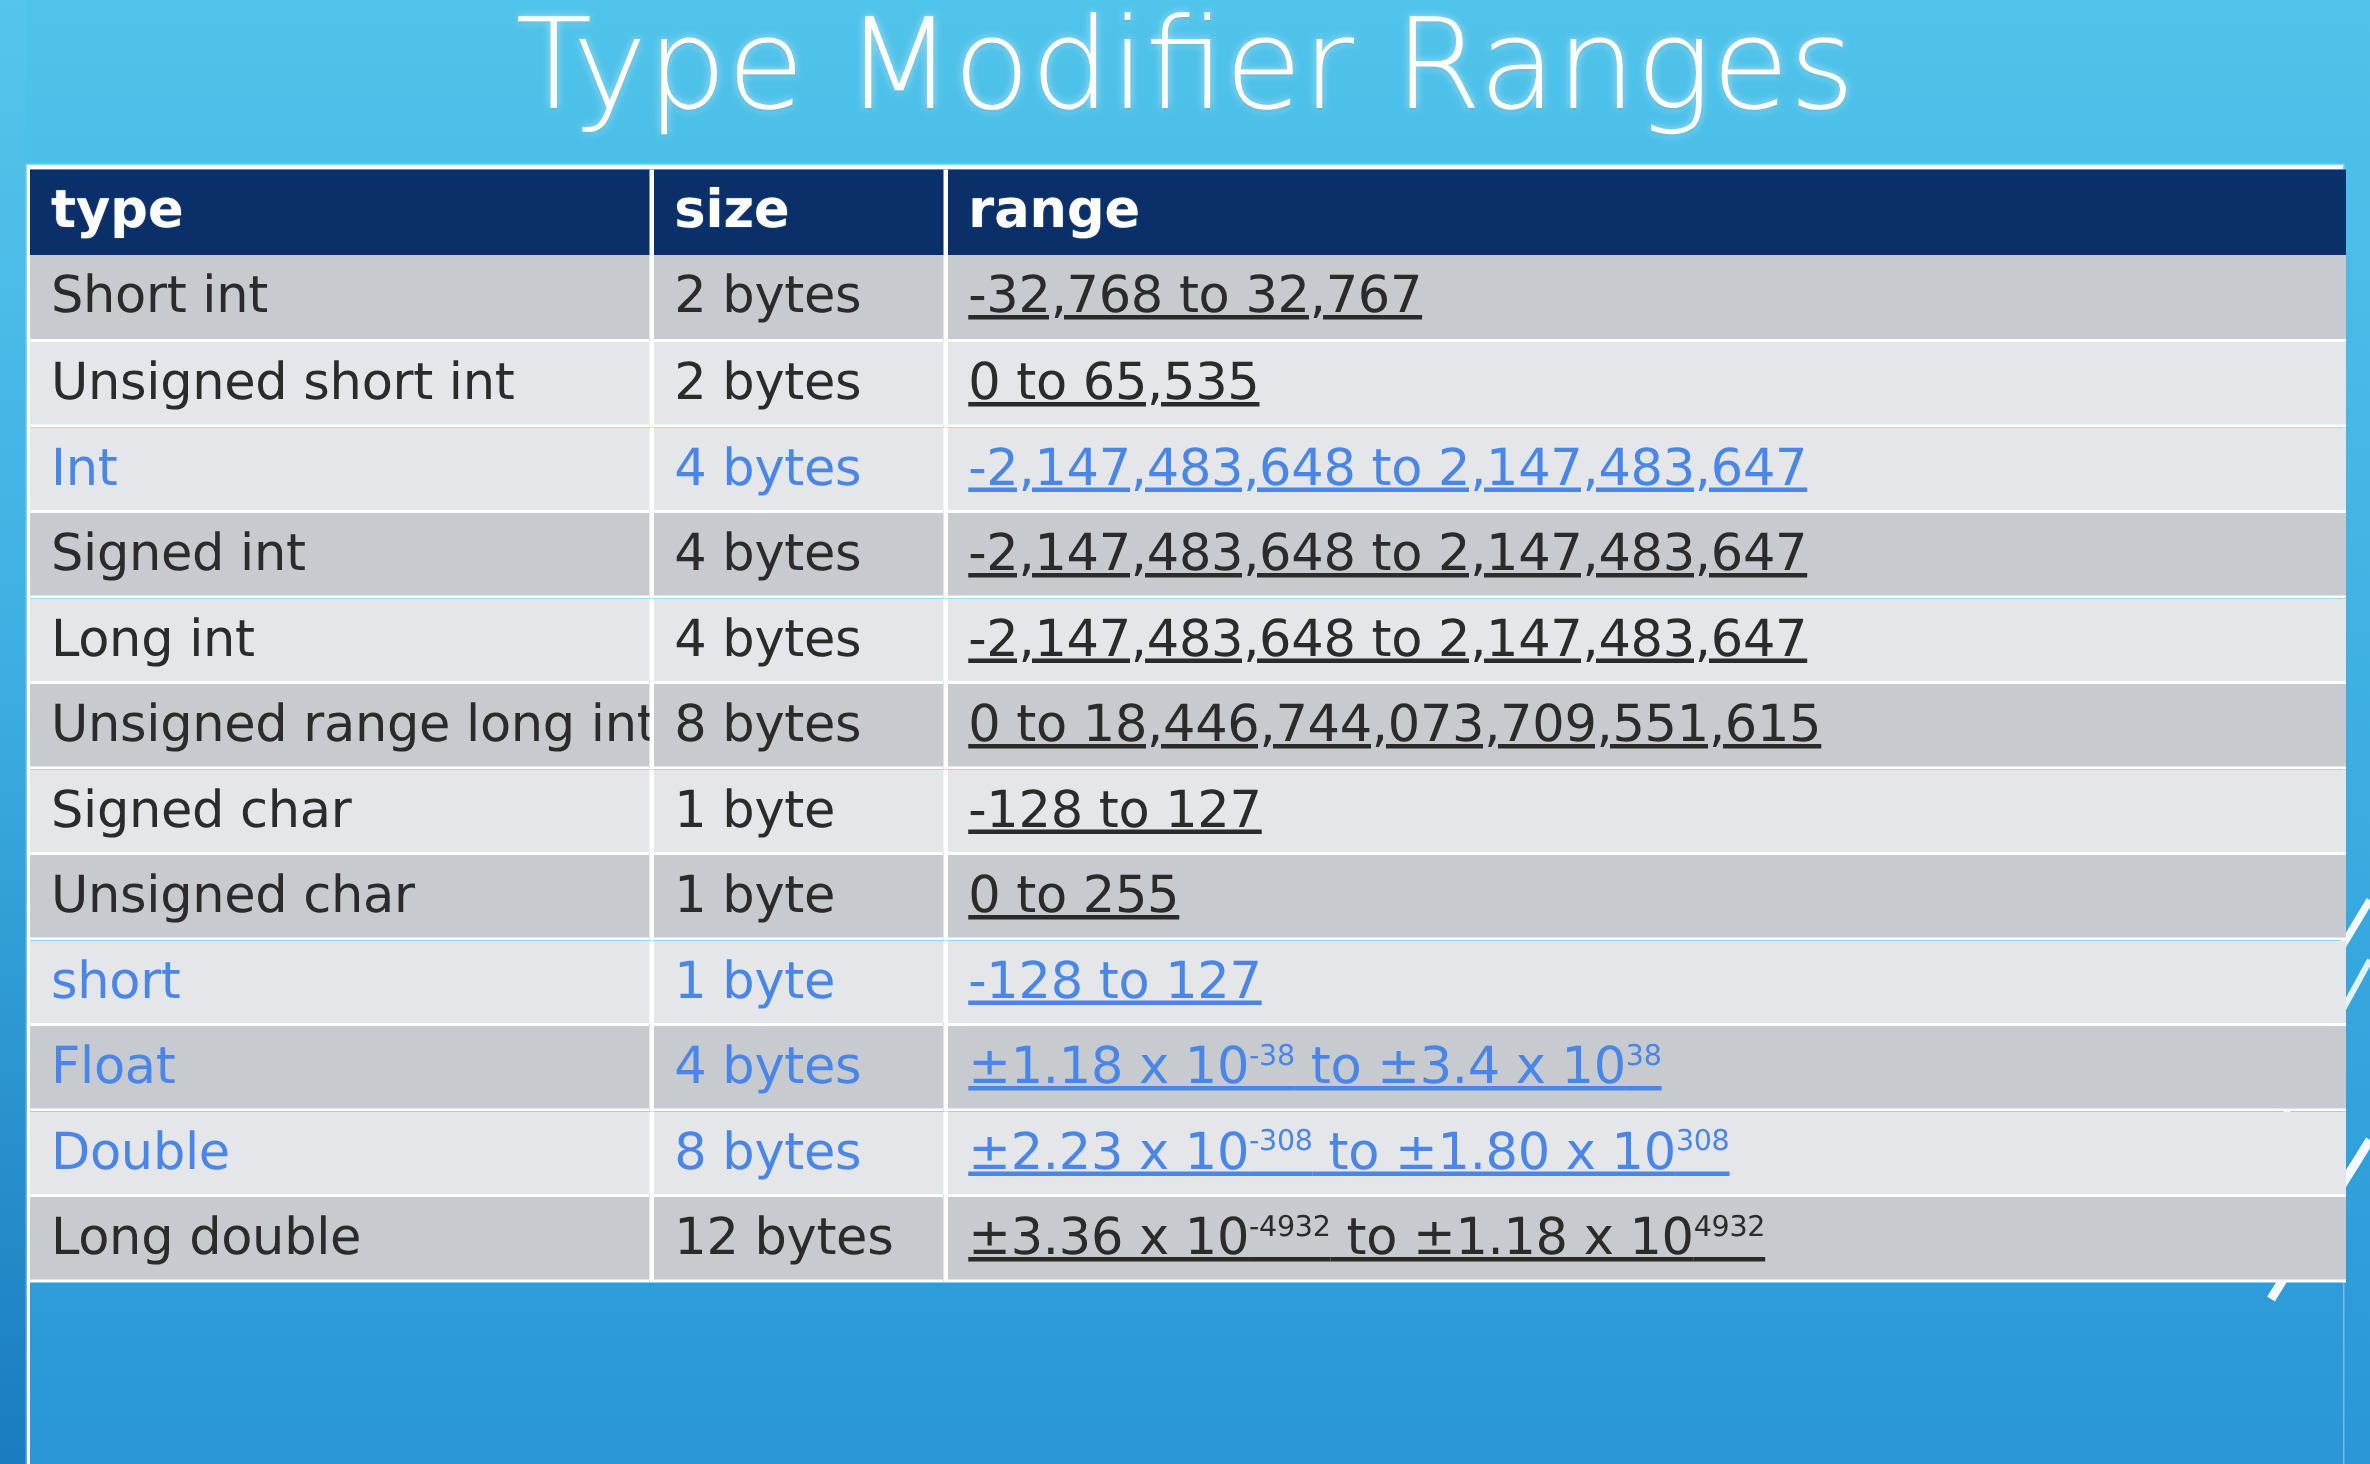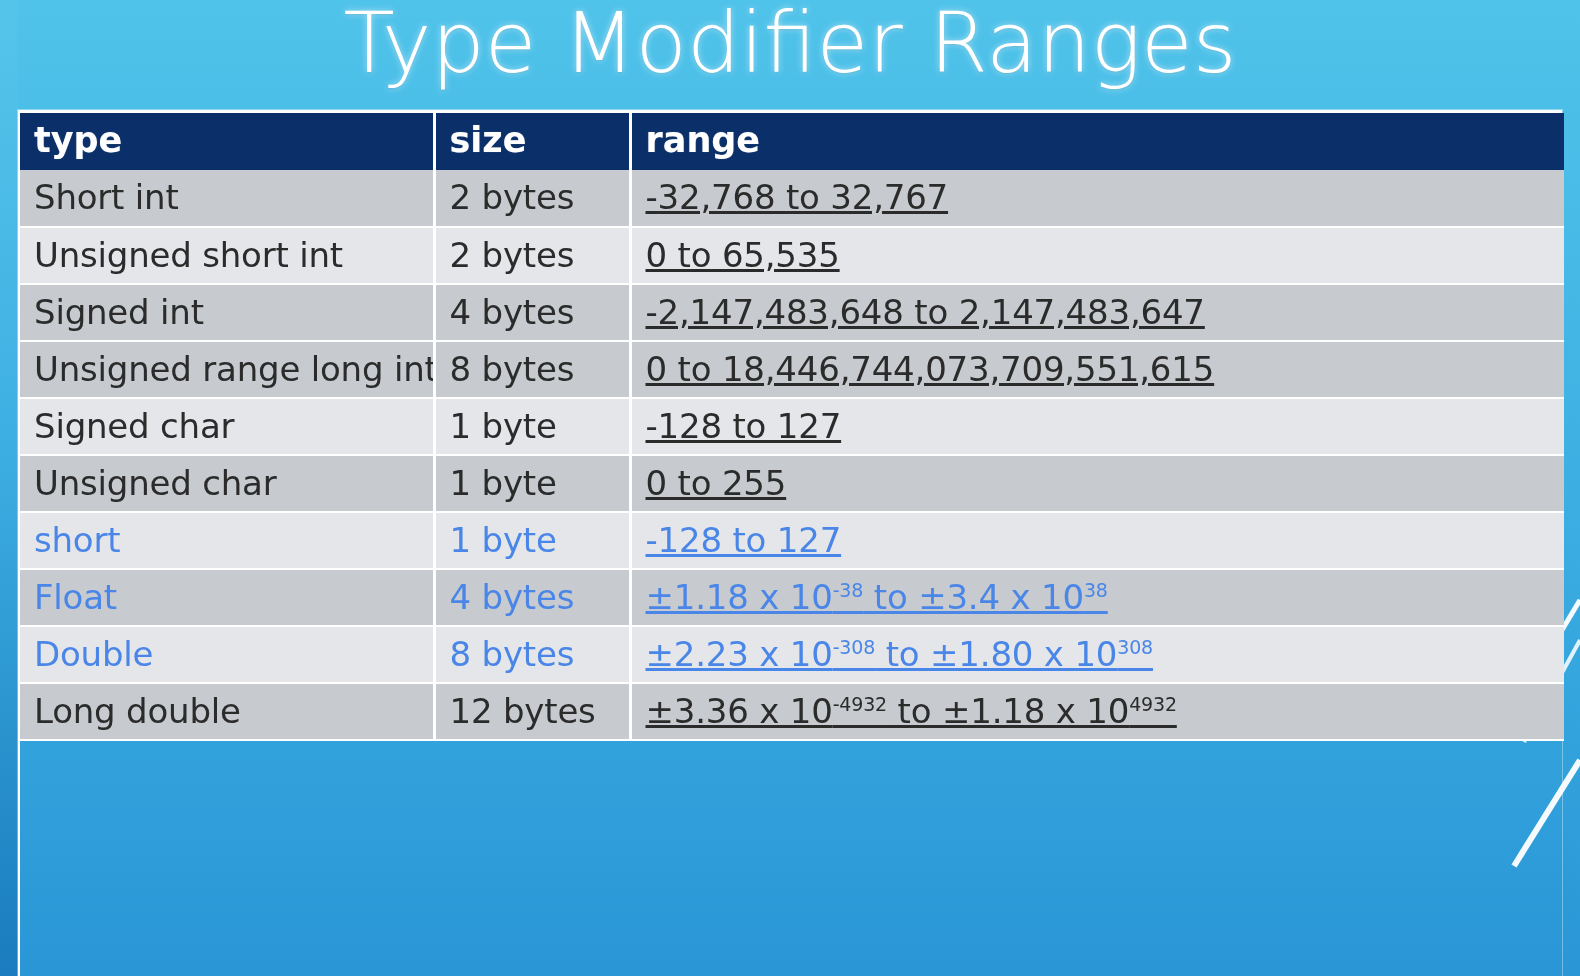--- a/index.html
+++ b/index.html
@@ -109,22 +109,32 @@
         <tr class="odd">
           <td>Short int</td>
           <td>2 bytes</td>
           <td>-32,768 to 32,767</td>
         </tr>
         <tr class="even">
           <td>Unsigned short int</td>
           <td>2 bytes</td>
           <td>0 to 65,535</td>
         </tr>
+        <tr class="even hl">
+          <td>Int</td>
+          <td>4 bytes</td>
+          <td>-2,147,483,648 to 2,147,483,647</td>
+        </tr>
         <tr class="odd">
           <td>Signed int</td>
+          <td>4 bytes</td>
+          <td>-2,147,483,648 to 2,147,483,647</td>
+        </tr>
+        <tr class="even">
+          <td>Long int</td>
           <td>4 bytes</td>
           <td>-2,147,483,648 to 2,147,483,647</td>
         </tr>
         <tr class="odd">
           <td>Unsigned range long int</td>
           <td>8 bytes</td>
           <td>0 to 18,446,744,073,709,551,615</td>
         </tr>
         <tr class="even">
           <td>Signed char</td>

